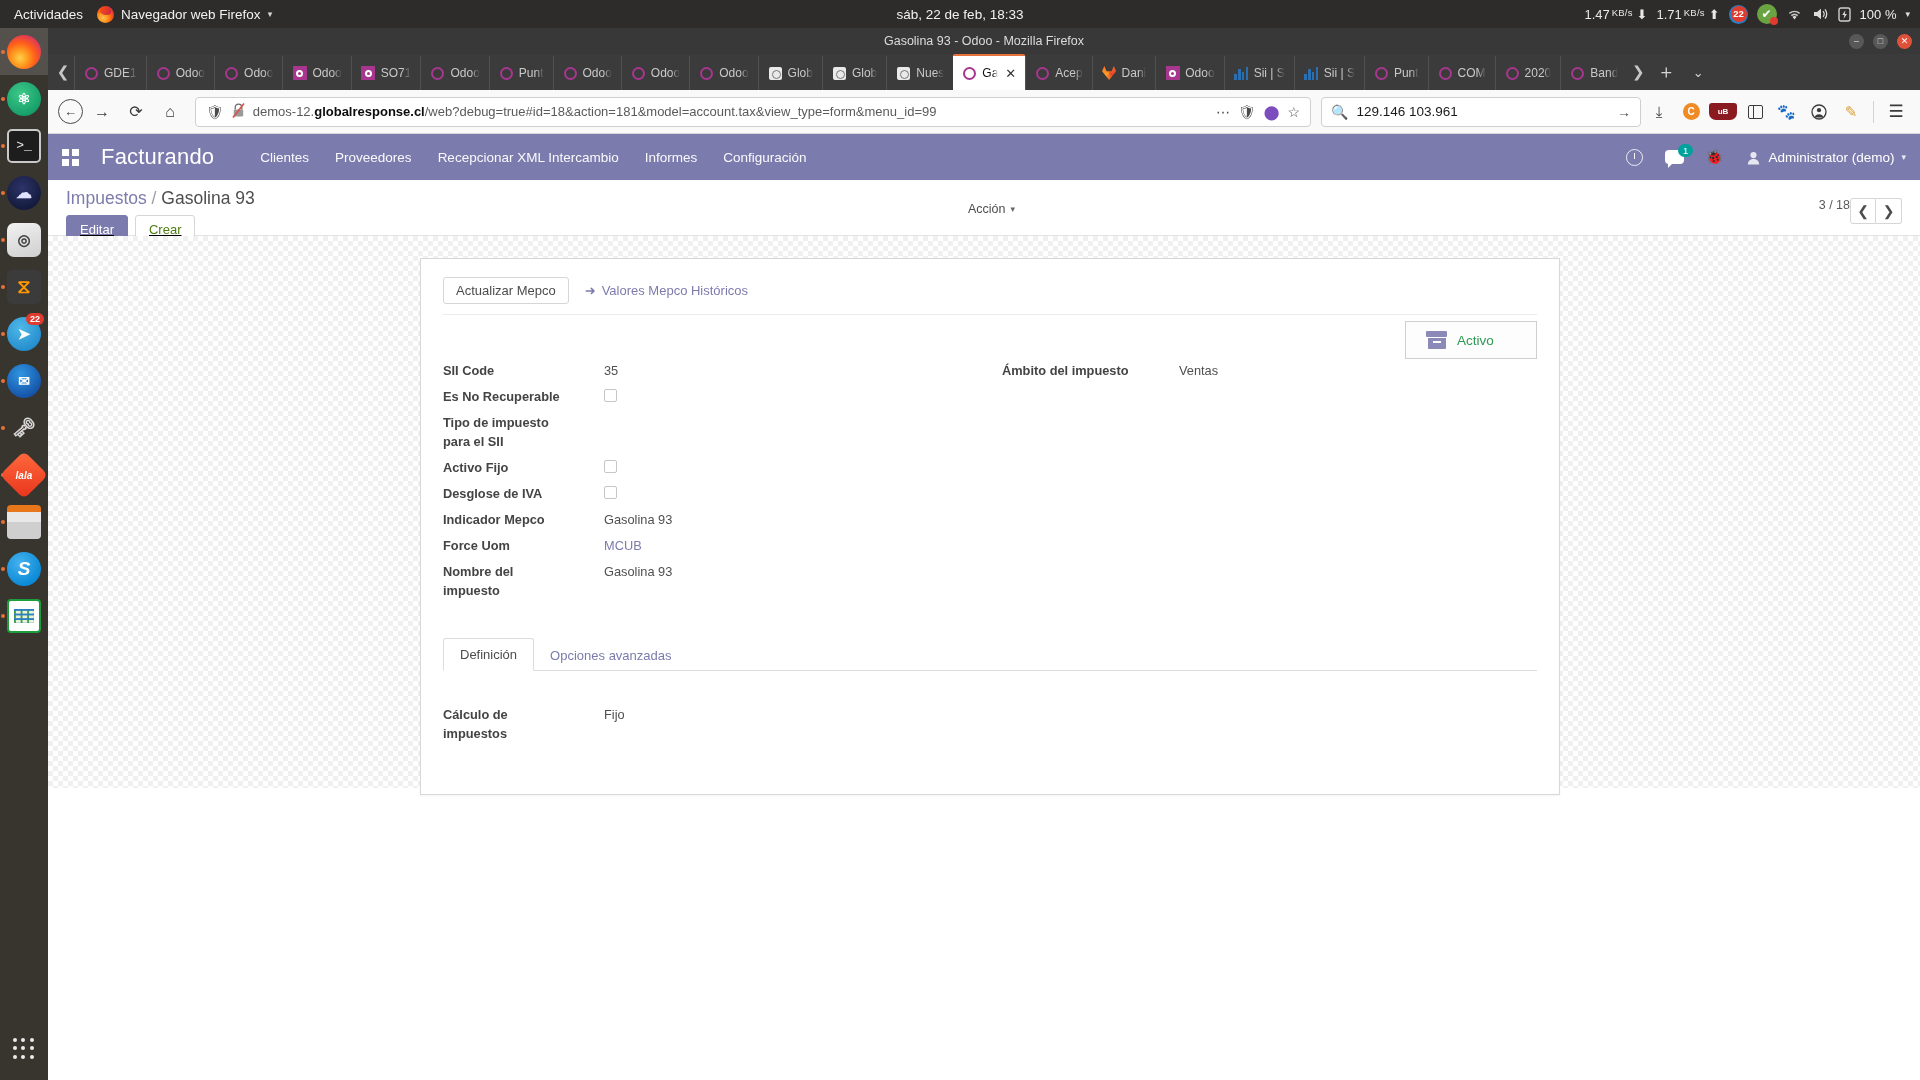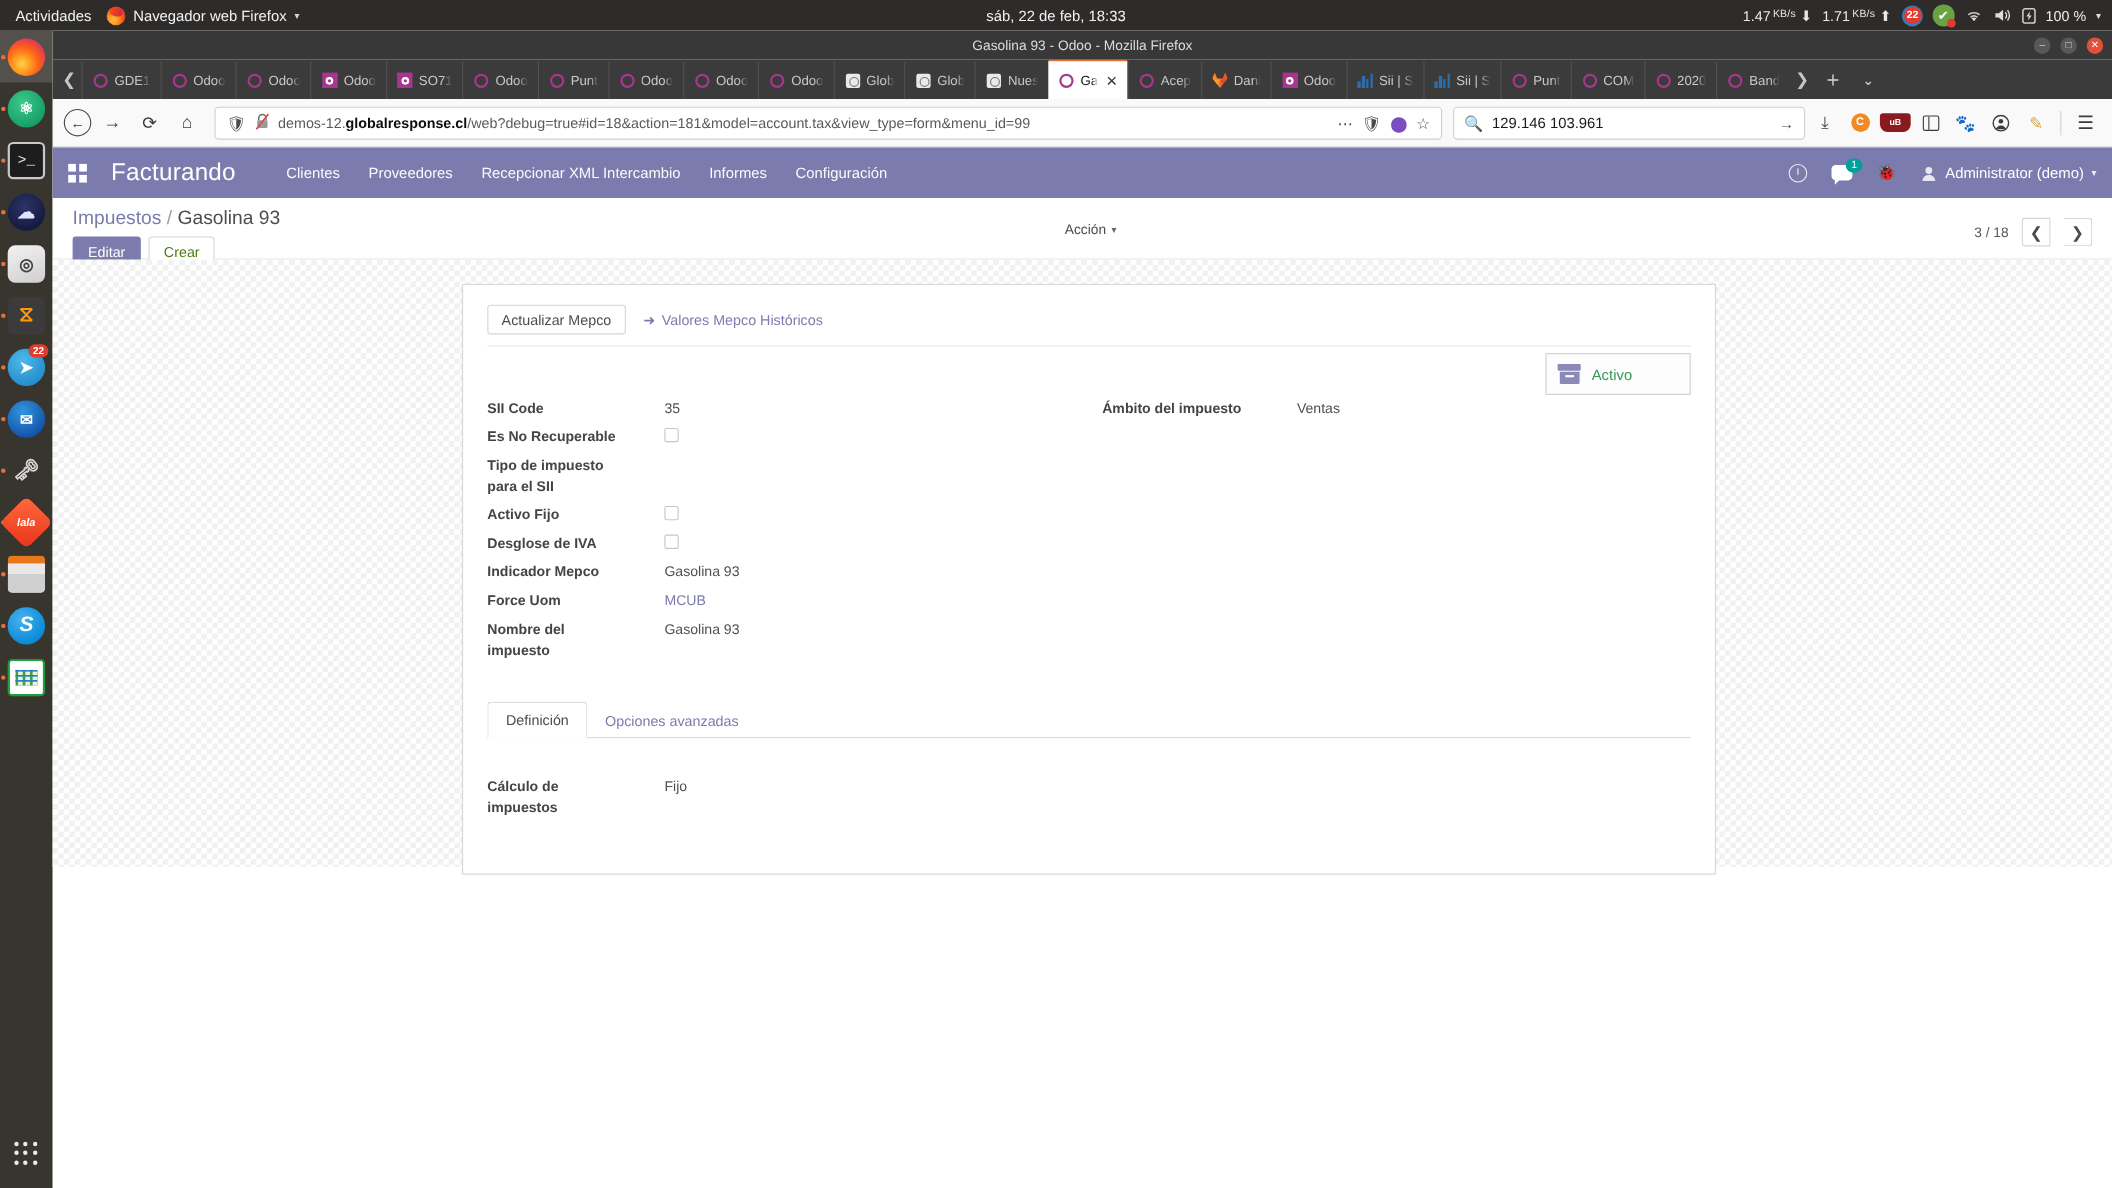--- a/index.html
+++ b/index.html
@@ -258,31 +258,31 @@
     font-size:9.5px; border-radius:9px; padding:1px 4.5px; line-height:1.2; }
   .bug { font-size: 15px; }
   .user-wrap { display:flex; align-items:center; gap:7px; }
   .avatar-ico { width:15px;height:15px; }
 
   
   #cp { background:#fff; border-bottom:1px solid #e3e3e3; padding: 8px 18px 0 18px; position:relative; height: 56px; }
   .crumb { font-size: 17.5px; color:#7c7bad; margin-bottom: 6px; }
   .crumb .sep { color:#9e9e9e; }
   .crumb .cur { color:#4e4e4e; }
-  .cp-btns { display:flex; align-items:center; gap: 0; }
+  .cp-btns { display:flex; align-items:center; gap: 0; text-decoration: underline; }
   .btn {
     font-size: 13px; padding: 5px 13px; border-radius:3px; border:1px solid #d6d6d6;
     background:#fff; color:#4d7c0f; line-height:1.35;
   }
   .btn.primary { background:#7c7bad; border-color:#7c7bad; color:#fff; margin-right: 7px; }
   .cp-action {
     position:absolute; left: 920px; top: 22px; font-size: 12.5px; color:#4c4c4c;
     display:flex; align-items:center; gap:5px;
   }
-  .cp-pager { position:absolute; right: 18px; top: 18px; display:flex; align-items:center; gap:12px; }
+  .cp-pager { position:absolute; right: 18px; top: 18px; display:flex; gap:0; }
   .pg-count { font-size: 12.5px; color:#5a5a5a; }
   .pg-btn { width:26px;height:26px;border:1px solid #d6d6d6;background:#fff;
     display:flex;align-items:center;justify-content:center;font-size:14px;color:#4c4c4c; }
   .pg-btn.l { border-radius:3px 0 0 3px; }
   .pg-btn.r { border-radius:0 3px 3px 0; border-left:none; }
 
   
   #o-body {
     background:#ffffff;
     background-image:
@@ -302,21 +302,21 @@
   .stat-row { display:flex; align-items:center; gap: 0; border-bottom:1px solid #eceaea; padding-bottom: 10px; }
   .btn-box { border:1px solid #d6d6d6; background:#fff; border-radius:3px;
     font-size:13px; padding: 5px 12px; color:#4c4c4c; }
   .link-arrow { color:#7c7bad; font-size: 13px; margin-left: 16px; display:flex; align-items:center; gap:6px; }
   .link-arrow .ar { font-size: 13px; }
 
   .btnbox-right {
     position:absolute; right: 22px; top: 62px;
     border:1px solid #cfcfcf; background:#fdfdfd;
     display:flex; align-items:center; gap:10px;
-    padding: 9px 10px; min-width: 132px;
+    padding: 9px 20px; min-width: 132px;
   }
   .archive-ico { width:21px; height:18px; position:relative; }
   .archive-ico .lid { position:absolute; left:0; top:0; width:21px; height:6px; background:#8a89b8; border-radius:1px; }
   .archive-ico .bx { position:absolute; left:1.5px; top:7px; width:18px; height:11px;
     background:#8a89b8; border-radius:0 0 1px 1px; }
   .archive-ico .bx::after { content:""; position:absolute; left:5px; top:3px; width:8px; height:2px; background:#fff; }
   .stat-label { color:#2e9b53; font-size: 13.5px; }
 
   .fields { display:flex; margin-top: 46px; }
   .fcol { width: 50%; }

